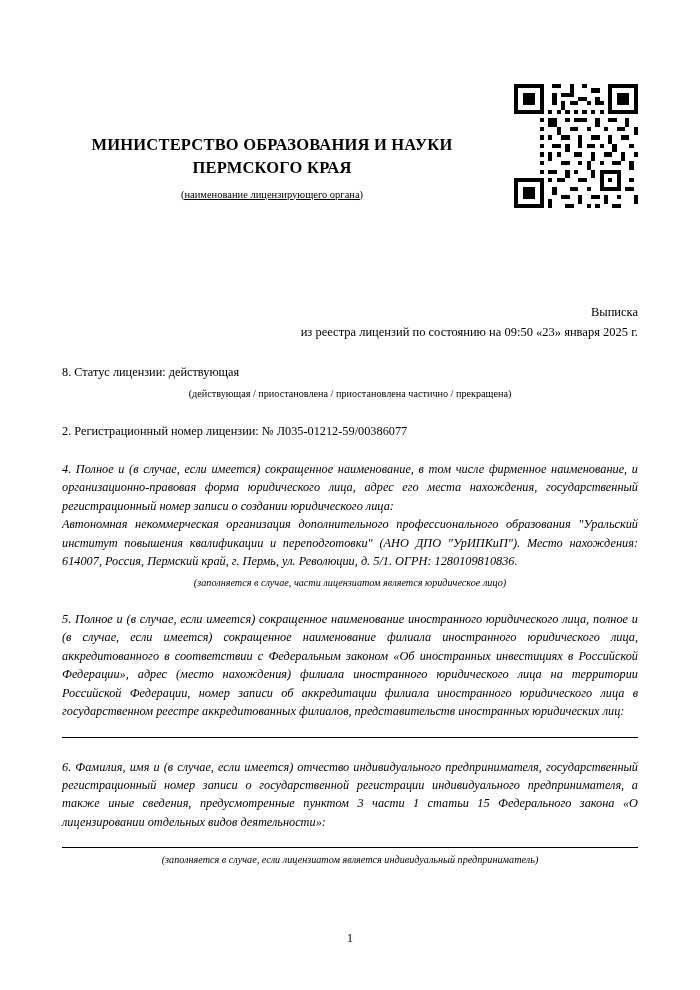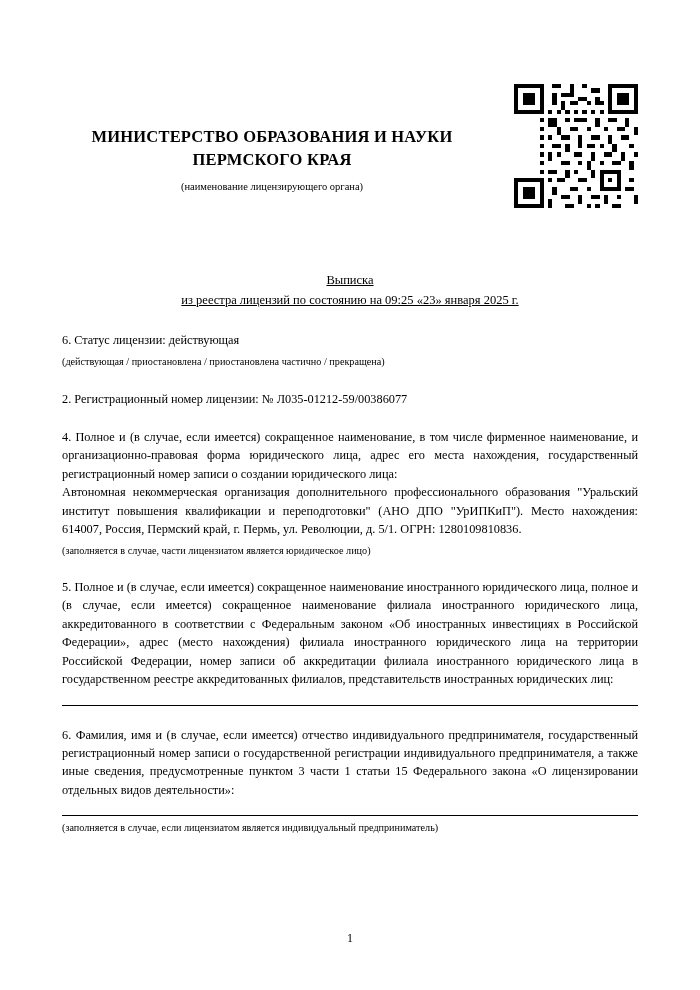--- a/index.html
+++ b/index.html
@@ -13,21 +13,21 @@
     font-family: "Liberation Serif", "DejaVu Serif", serif;
     color: #000000;
     position: relative;
     overflow: hidden;
   }
   .page {
     position: relative;
     width: 700px;
     height: 990px;
     box-sizing: border-box;
-    padding: 8px 62px;
+    padding: 16px 62px;
   }
 
   
   .qr-wrap {
     position: absolute;
     top: 84px;
     right: 62px;
     width: 124px;
     height: 124px;
   }
@@ -42,38 +42,39 @@
   }
   .header .title {
     font-weight: bold;
     font-size: 16.5px;
     line-height: 1.38;
     letter-spacing: 0.2px;
   }
   .header .subtitle {
     font-size: 10.5px;
     margin-top: 9px;
+    text-decoration: underline;
   }
 
   .doc-kind {
-    text-align: center;
-    margin-top: 78px;
+    text-align: right;
+    margin-top: 102px;
     font-size: 12.5px;
     line-height: 1.65;
-    text-decoration: underline;
   }
 
   .section {
     margin-top: 20px;
     font-size: 12.3px;
     line-height: 1.5;
     text-align: justify;
   }
-  .section.just { text-align: justify; }
+  .section.just { text-align: justify; font-style: italic; }
   .note {
+    text-align: center;
     font-size: 10.2px;
     margin-top: 4px;
   }
   .note.tight { margin-top: 5px; }
 
   .fill-line {
     border-bottom: 1.3px solid #000;
     height: 0;
     margin-top: 16px;
   }
@@ -212,25 +213,25 @@
     </svg>
   </div>
 
   <div class="header">
     <div class="title">МИНИСТЕРСТВО ОБРАЗОВАНИЯ И НАУКИ ПЕРМСКОГО КРАЯ</div>
     <div class="subtitle">(наименование лицензирующего органа)</div>
   </div>
 
   <div class="doc-kind">
     <div>Выписка</div>
-    <div>из реестра лицензий по состоянию на 09:25 «23» января 2025 г.</div>
+    <div>из реестра лицензий по состоянию на 09:50 «23» января 2025 г.</div>
   </div>
 
   <div class="section">
-    <div>6. Статус лицензии: действующая</div>
+    <div>8. Статус лицензии: действующая</div>
     <div class="note tight">(действующая / приостановлена / приостановлена частично / прекращена)</div>
   </div>
 
   <div class="section">
     <div>2. Регистрационный номер лицензии: № Л035-01212-59/00386077</div>
   </div>
 
 
   <div class="section just">
     <div>4. Полное и (в случае, если имеется) сокращенное наименование, в том числе фирменное наименование, и организационно-правовая форма юридического лица, адрес его места нахождения, государственный регистрационный номер записи о создании юридического лица:</div>

